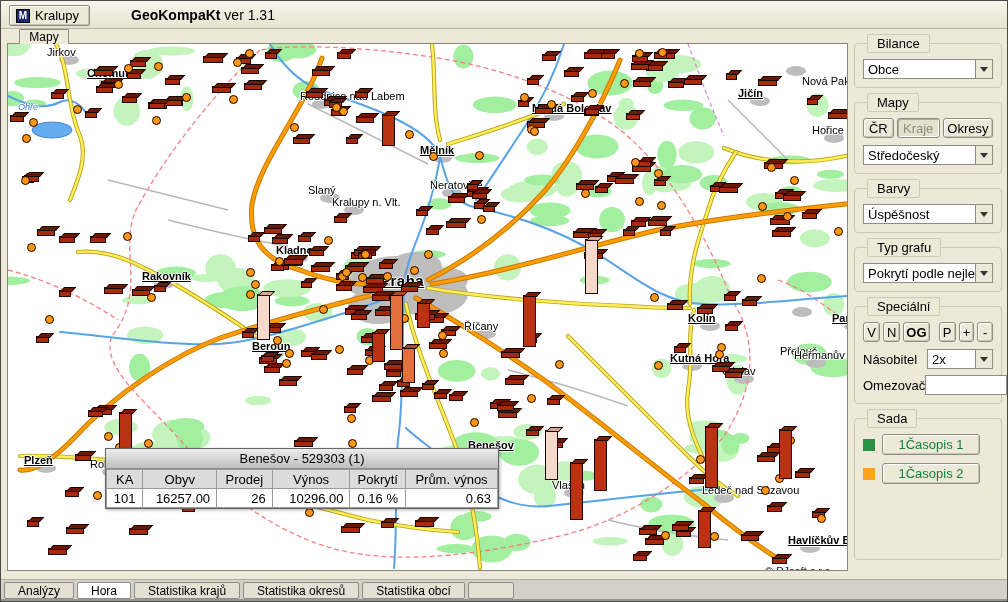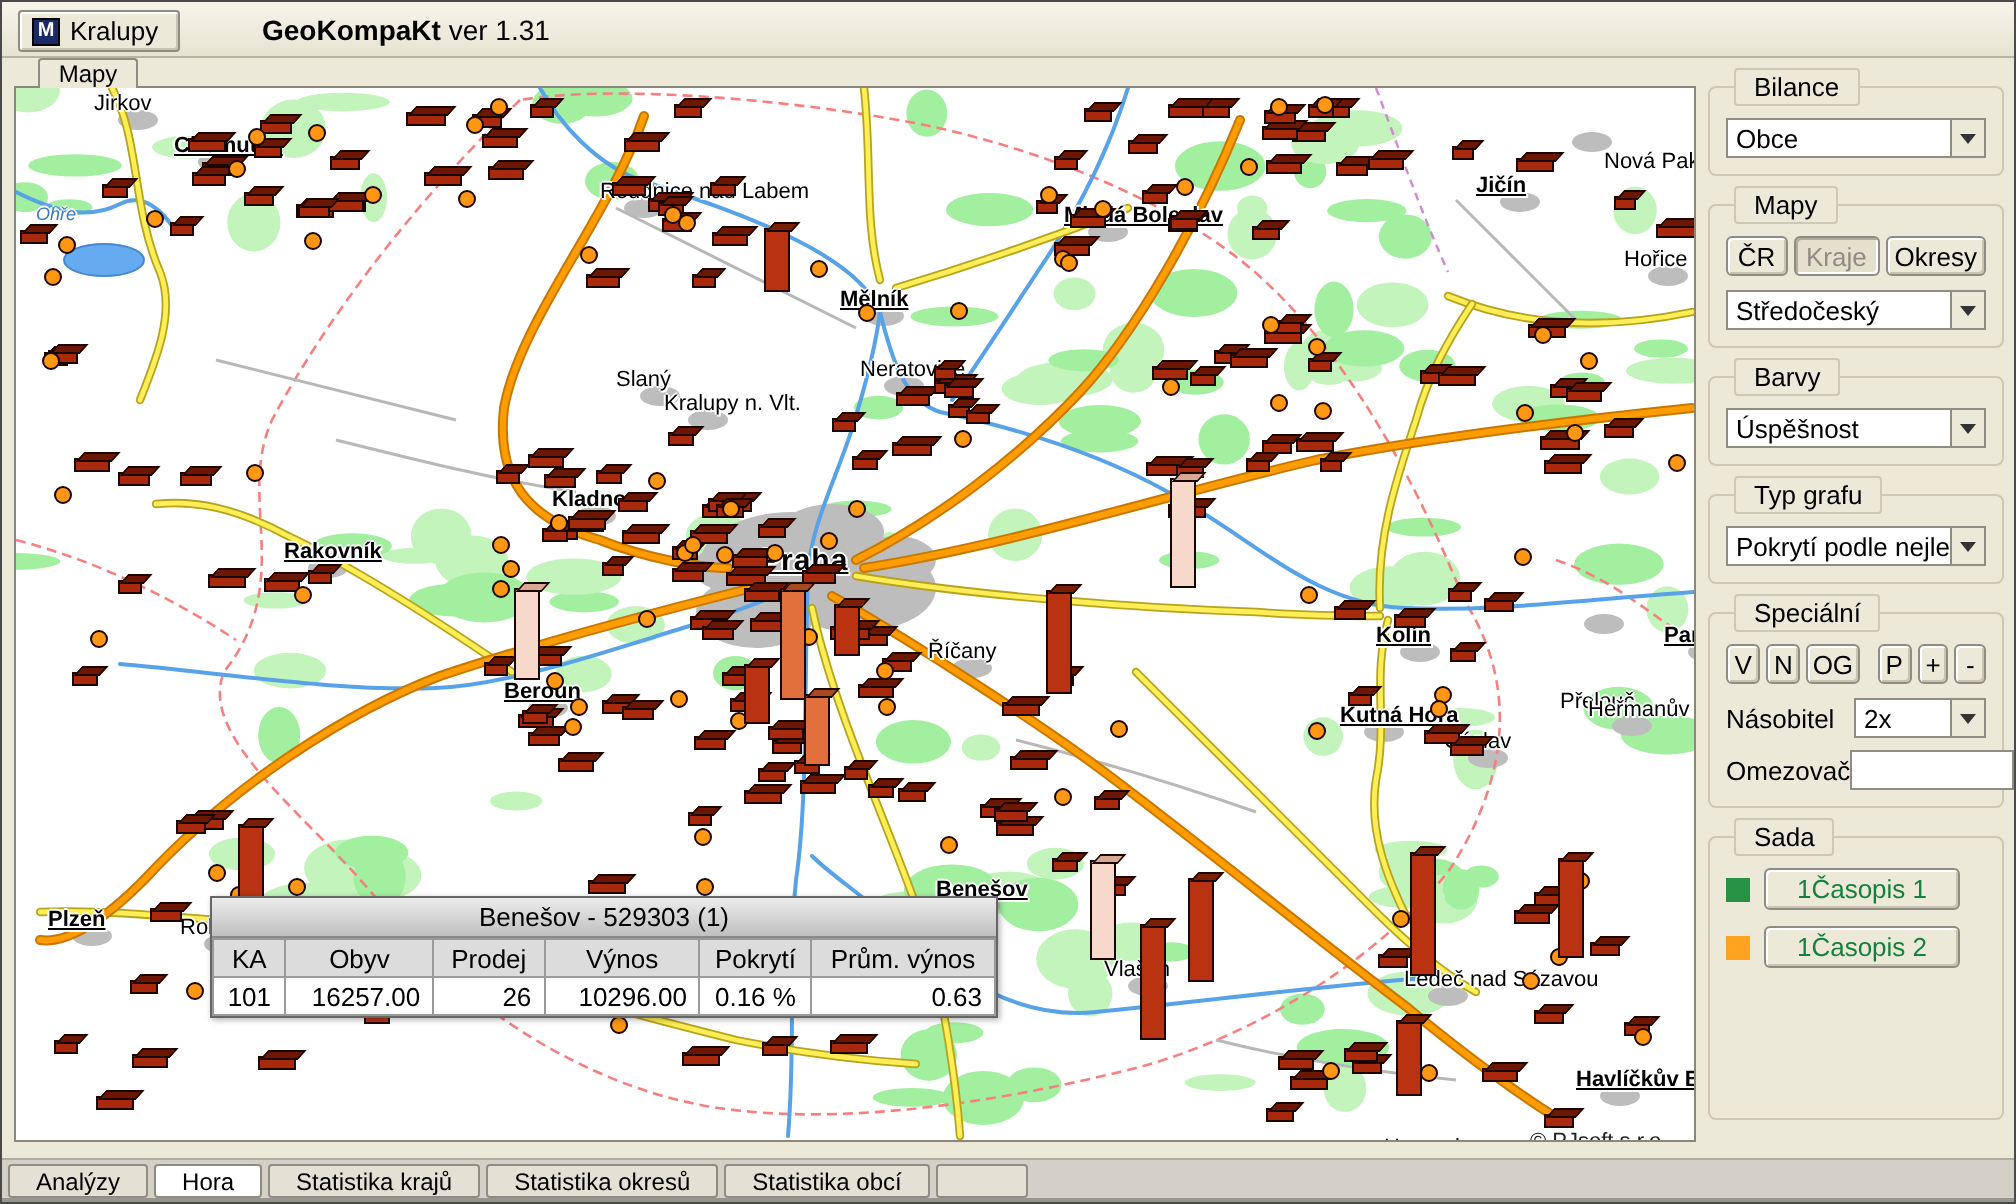--- a/index.html
+++ b/index.html
@@ -735,21 +735,21 @@
             <span class="arr"></span>
           </span>
       </div>
     </div>
 
     <div class="group">
       <div class="legend">Speciální</div>
       <div class="btnrow" id="special-buttons">
           <div class="btn" style="width: 22px;">V</div>
           <div class="btn" style="width: 22px;">N</div>
-          <div class="btn" style="width: 34px;">OG</div>
+          <div class="btn" style="width: 34px; font-weight: bold;">OG</div>
           <div class="btn" style="width: 22px; margin-left: 6px;">P</div>
           <div class="btn" style="width: 20px;">+</div>
           <div class="btn" style="width: 20px;">-</div>
         </div>
       <div class="formrow">
         <span class="flabel">Násobitel</span>
         <div class="combo" style="flex:1">
           <span class="combo-val">2x</span>
           <span class="combo-btn">
               <span class="arr"></span>

